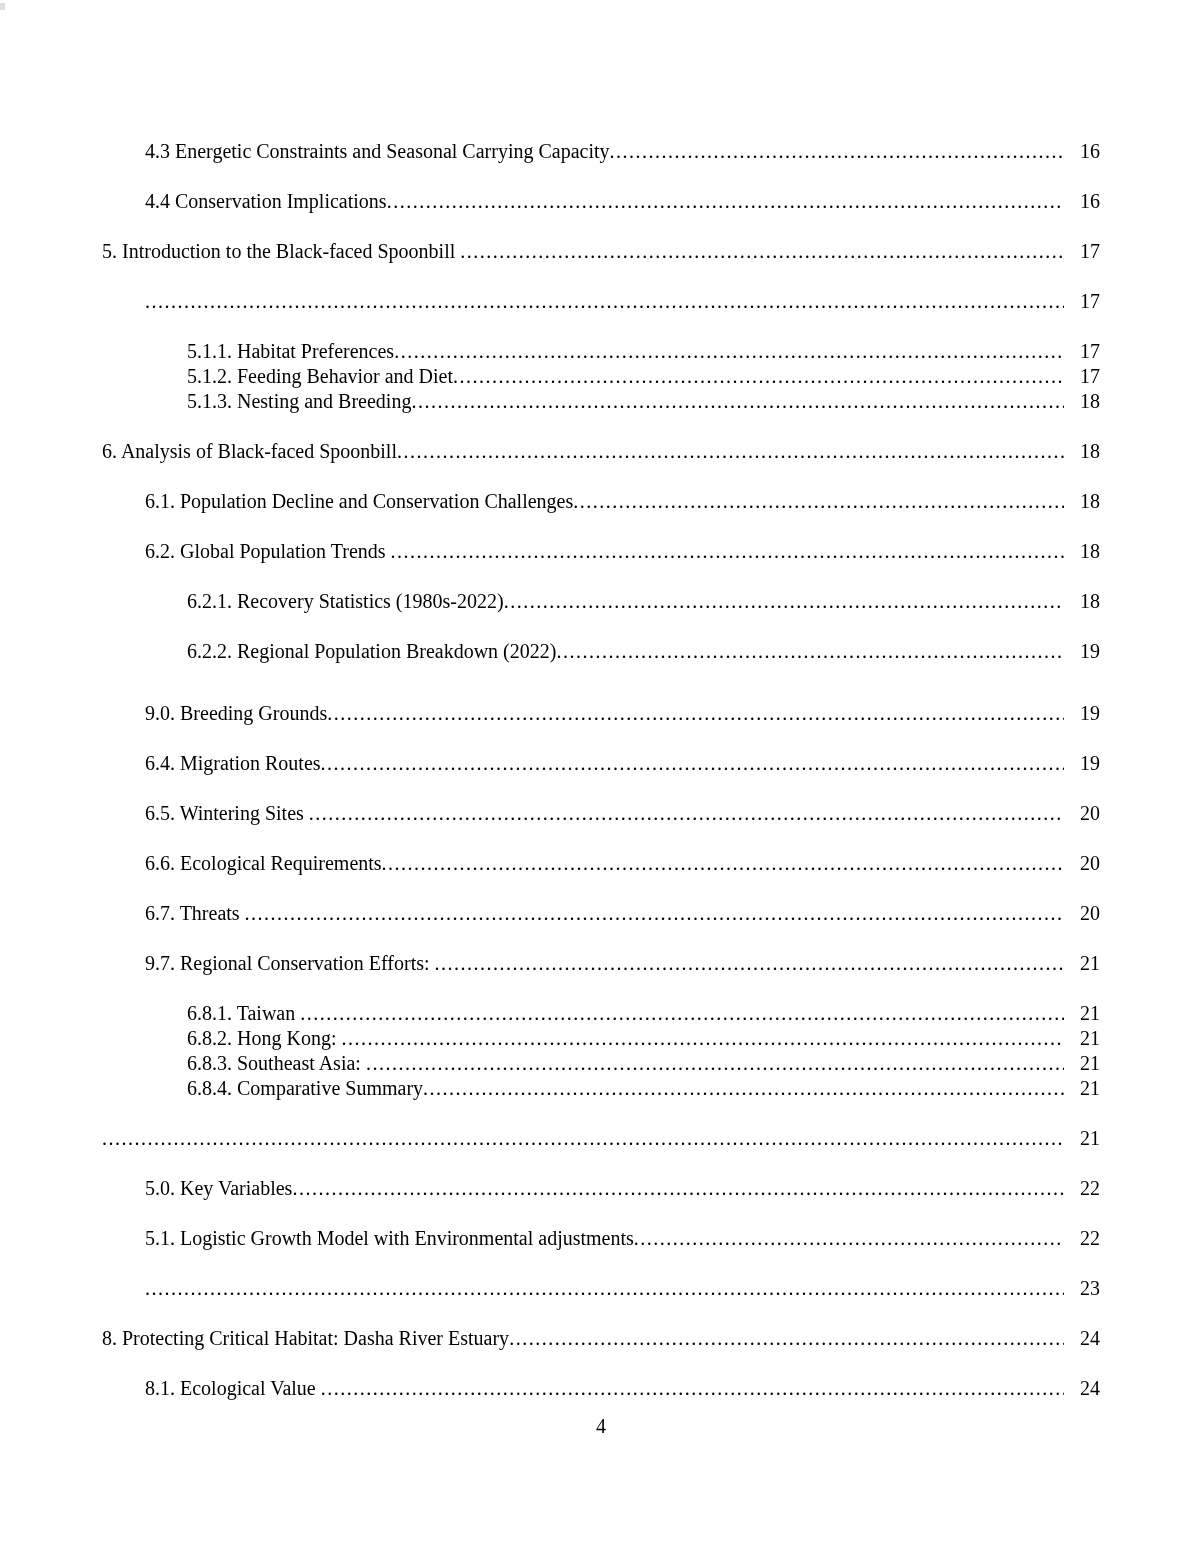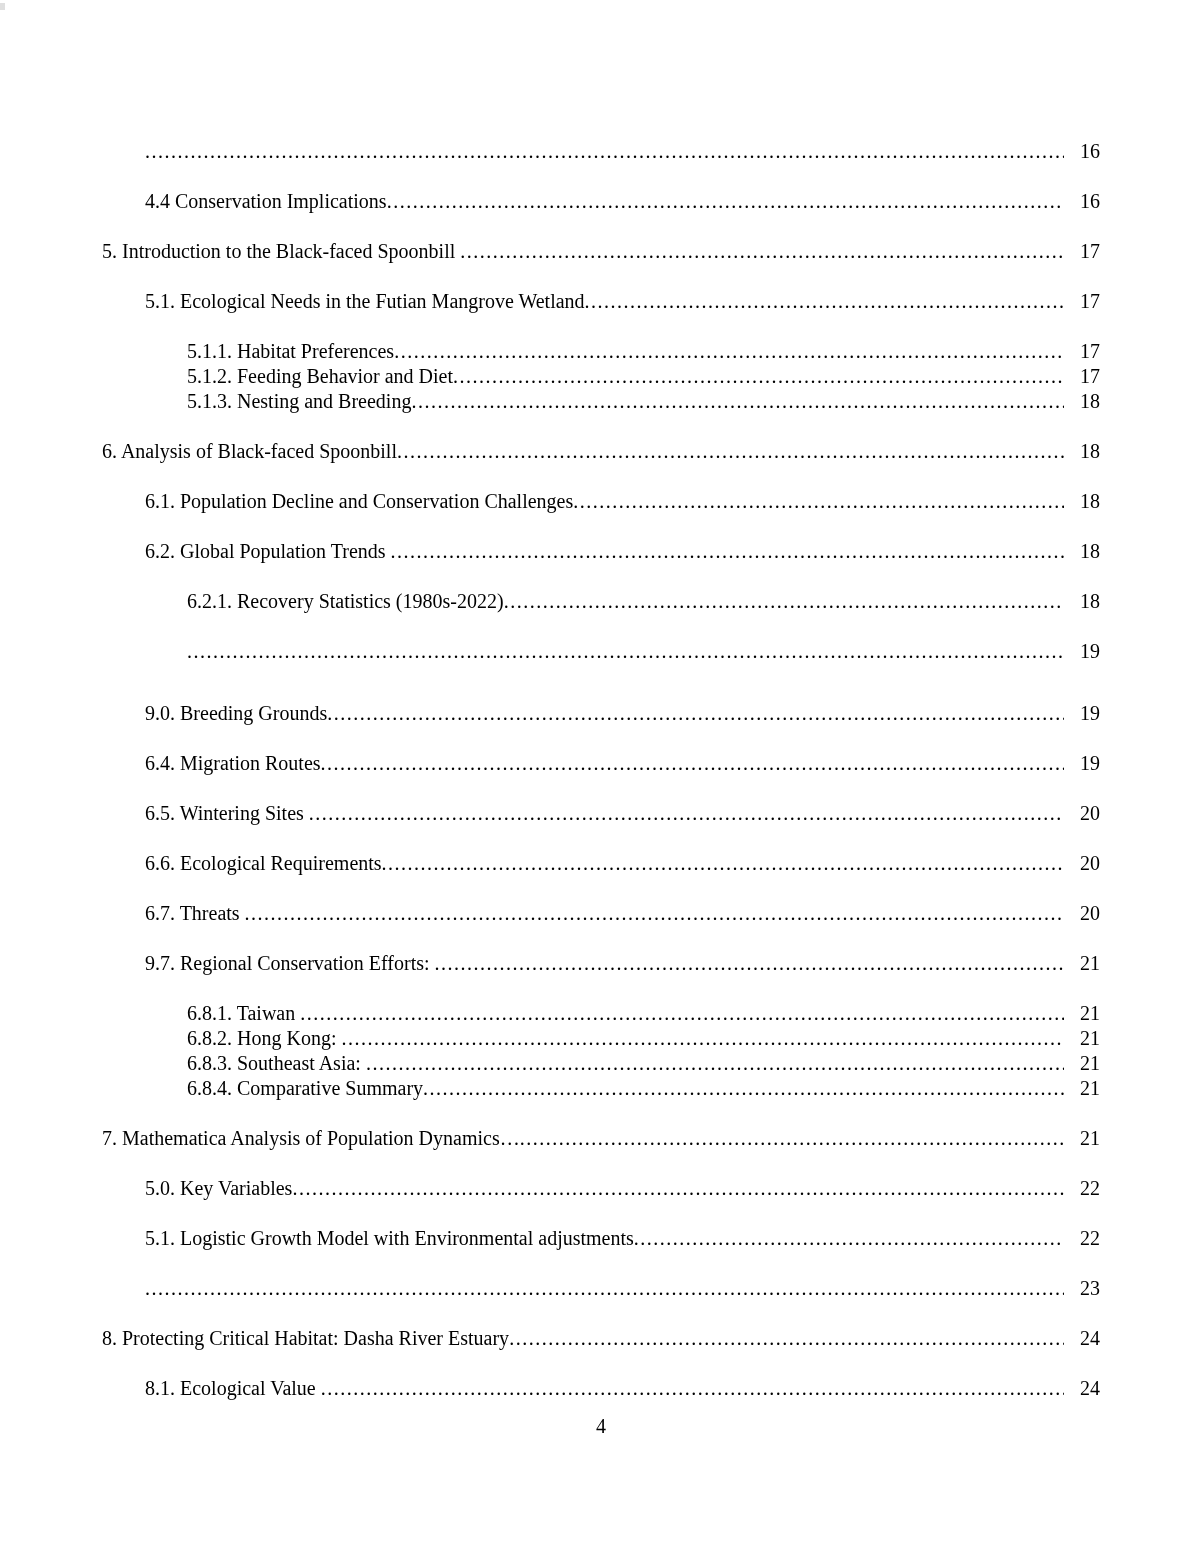--- a/index.html
+++ b/index.html
@@ -63,35 +63,35 @@
   }
 </style>
 </head>
 <body>
 
 <div id="page">
   <div class="edge-artifact"></div>
 
   <div id="toc-list">
       <div class="toc-row lvl2">
+        <span class="toc-label">4.3 Energetic Constraints and Seasonal Carrying Capacity</span>
         <span class="toc-dots"></span>
         <span class="toc-page">16</span>
       </div>
       <div class="toc-row lvl2">
         <span class="toc-label">4.4 Conservation Implications</span>
         <span class="toc-dots"></span>
         <span class="toc-page">16</span>
       </div>
       <div class="toc-row lvl1">
         <span class="toc-label">5. Introduction to the Black-faced Spoonbill </span>
         <span class="toc-dots"></span>
         <span class="toc-page">17</span>
       </div>
       <div class="toc-row lvl2">
-        <span class="toc-label">5.1. Ecological Needs in the Futian Mangrove Wetland</span>
         <span class="toc-dots"></span>
         <span class="toc-page">17</span>
       </div>
       <div class="toc-row lvl3 tight">
         <span class="toc-label">5.1.1. Habitat Preferences</span>
         <span class="toc-dots"></span>
         <span class="toc-page">17</span>
       </div>
       <div class="toc-row lvl3 tight">
         <span class="toc-label">5.1.2. Feeding Behavior and Diet</span>
@@ -117,20 +117,21 @@
         <span class="toc-label">6.2. Global Population Trends </span>
         <span class="toc-dots"></span>
         <span class="toc-page">18</span>
       </div>
       <div class="toc-row lvl3">
         <span class="toc-label">6.2.1. Recovery Statistics (1980s-2022)</span>
         <span class="toc-dots"></span>
         <span class="toc-page">18</span>
       </div>
       <div class="toc-row lvl3 extra-after">
+        <span class="toc-label">6.2.2. Regional Population Breakdown (2022)</span>
         <span class="toc-dots"></span>
         <span class="toc-page">19</span>
       </div>
       <div class="toc-row lvl2">
         <span class="toc-label">9.0. Breeding Grounds</span>
         <span class="toc-dots"></span>
         <span class="toc-page">19</span>
       </div>
       <div class="toc-row lvl2">
         <span class="toc-label">6.4. Migration Routes</span>
@@ -171,21 +172,20 @@
         <span class="toc-label">6.8.3. Southeast Asia: </span>
         <span class="toc-dots"></span>
         <span class="toc-page">21</span>
       </div>
       <div class="toc-row lvl3">
         <span class="toc-label">6.8.4. Comparative Summary</span>
         <span class="toc-dots"></span>
         <span class="toc-page">21</span>
       </div>
       <div class="toc-row lvl1">
-        <span class="toc-label">7. Mathematica Analysis of Population Dynamics…</span>
         <span class="toc-dots"></span>
         <span class="toc-page">21</span>
       </div>
       <div class="toc-row lvl2">
         <span class="toc-label">5.0. Key Variables</span>
         <span class="toc-dots"></span>
         <span class="toc-page">22</span>
       </div>
       <div class="toc-row lvl2">
         <span class="toc-label">5.1. Logistic Growth Model with Environmental adjustments</span>

